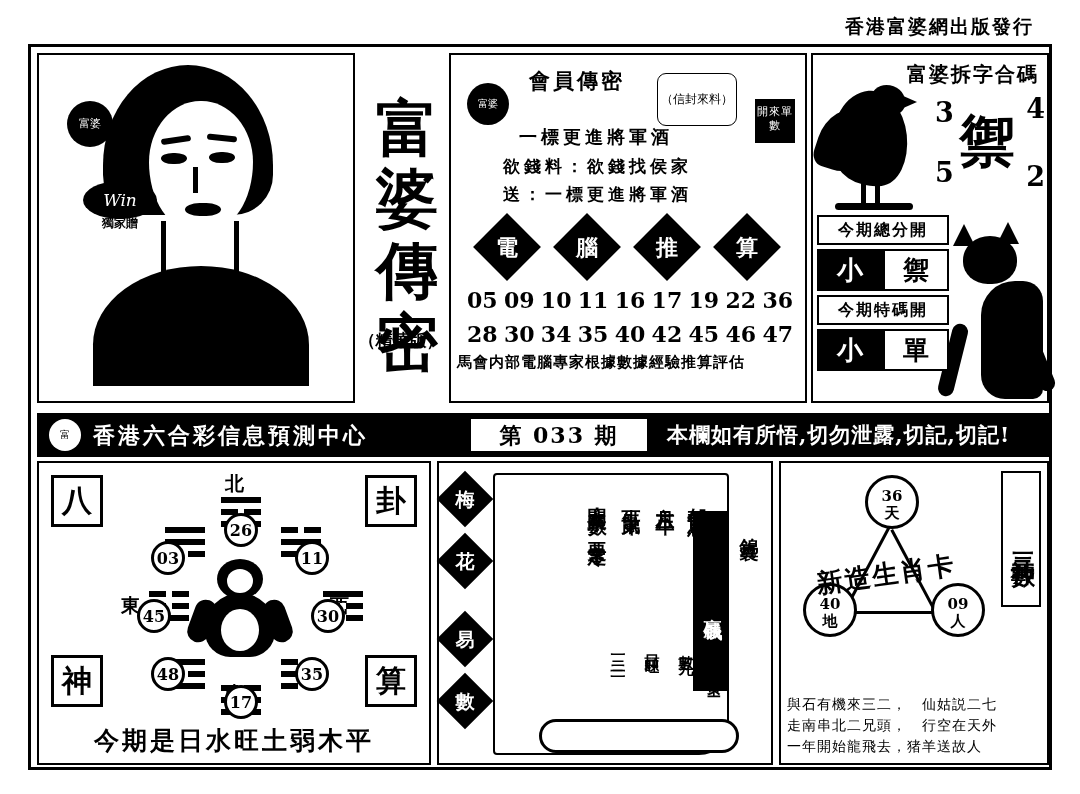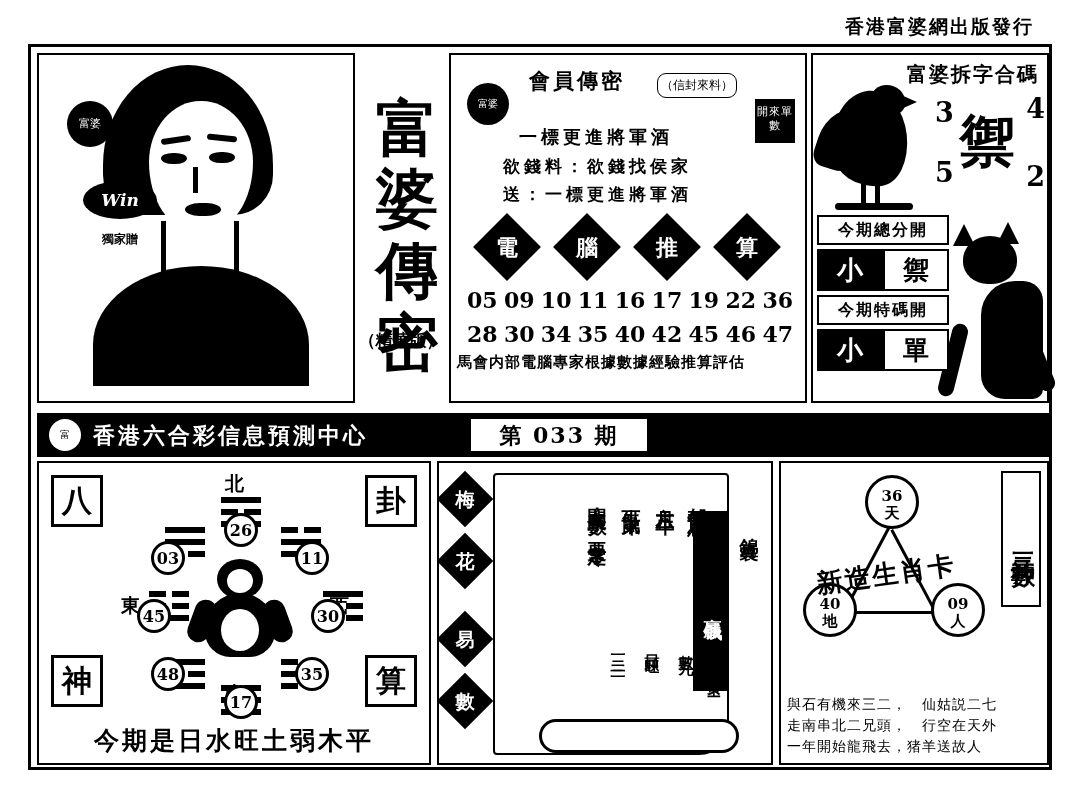--- a/index.html
+++ b/index.html
@@ -86,28 +86,27 @@
     font-size: 11px; line-height: 46px; text-align:center;
     font-family: "DejaVu Serif", serif;
   }
   .win-badge {
     position:absolute; left: 44px; top: 126px; width: 74px; height: 56px;
   }
   .win-ell {
     position:absolute; left:0; top:0; width: 74px; height: 38px;
     background:#000; border-radius: 50%;
     color:#fff; text-align:center; font-style: italic;
-    font-weight: bold; font-size: 17px; line-height: 38px;
+    font-weight: normal; font-size: 17px; line-height: 38px;
     font-family: "DejaVu Serif", serif;
   }
   .win-sub {
     position:absolute; left: 4px; top: 34px; width: 66px;
     text-align:center; font-size: 12px; font-weight:bold; color:#000;
     font-family:"DejaVu Serif", serif;
-    margin-top:16px;
   }
   .sig {
     position:absolute; left: 86px; top: 232px; width: 180px; height: 112px;
     color:#000; font-family:"DejaVu Serif", serif;
     font-size: 30px; font-weight: bold; line-height: 34px;
     transform: rotate(-8deg); letter-spacing: 2px;
     text-align:center;
   }
   
   .bigtitle {
@@ -136,21 +135,21 @@
     font-family:"DejaVu Serif", serif;
   }
   .mh-title {
     position:absolute; left: 72px; top: 6px;
     font-family:"DejaVu Serif", serif; font-weight:bold; font-size: 21px;
     letter-spacing: 3px;
   }
   .mh-note {
     position:absolute; left: 200px; top: 12px;
     font-family:"DejaVu Serif", serif; font-size: 12px;
-    border: 1px solid #000; padding: 3px 3px;
+    border: 1px solid #000; padding: 17px 3px;
     border-radius: 9px;
   }
   .mh-l1, .mh-l2, .mh-l3, .mh-l4 {
     position:absolute; font-family:"DejaVu Serif", serif;
     font-weight: bold; font-size: 18px; letter-spacing: 4px;
   }
   .mh-l1 { left: 62px; top: 36px; }
   .mh-l2 { left: 62px; top: 64px; }
   .mh-l3 { left: 46px; top: 94px; font-size: 17px; }
   .mh-l4 { left: 46px; top: 122px; font-size: 17px; }
@@ -589,20 +588,21 @@
             <div class="w">單</div>
           </div>
         </div>
       </div>
     </div>
 
     <div class="bar">
       <div class="bar-badge">富</div>
       <div class="bar-l">香港六合彩信息預測中心</div>
       <div class="bar-issue">第 033 期</div>
+      <div class="bar-r">本欄如有所悟,切勿泄露,切記,切記!</div>
     </div>
 
     <div class="bot">
 
       <div class="cell bl">
         <div class="corner c-ba">八</div>
         <div class="corner c-gua">卦</div>
         <div class="corner c-shen">神</div>
         <div class="corner c-suan">算</div>
 

